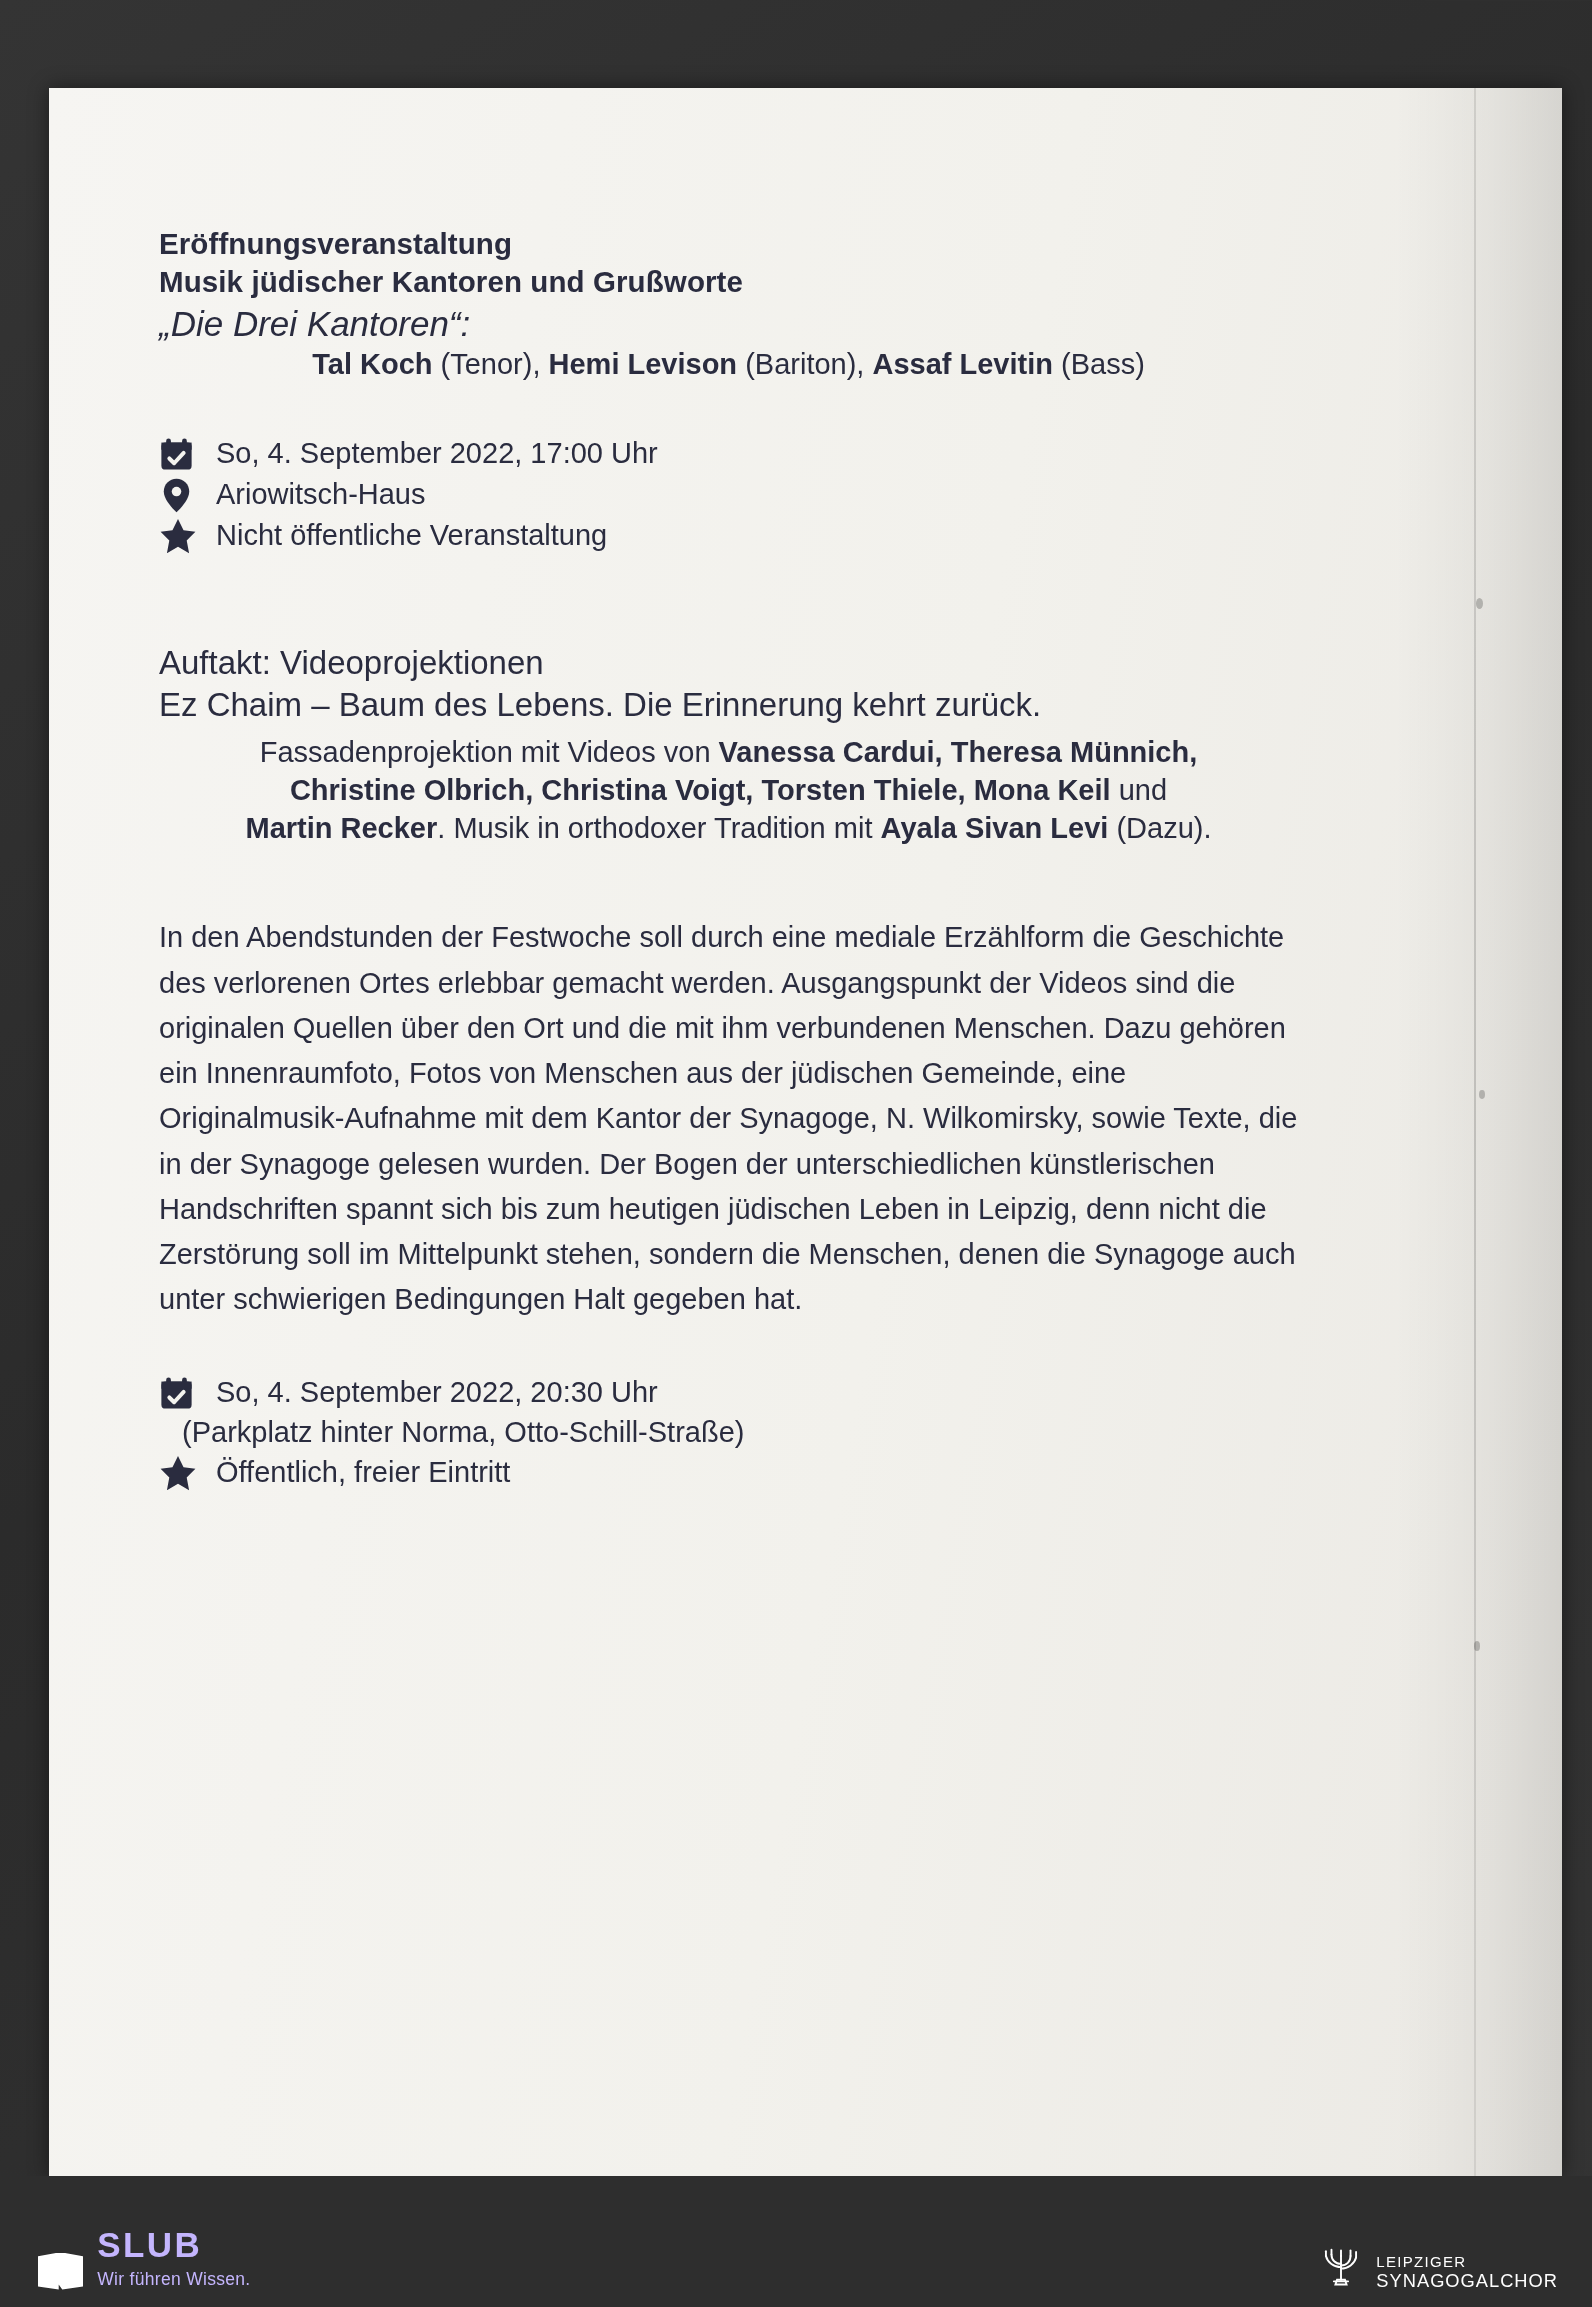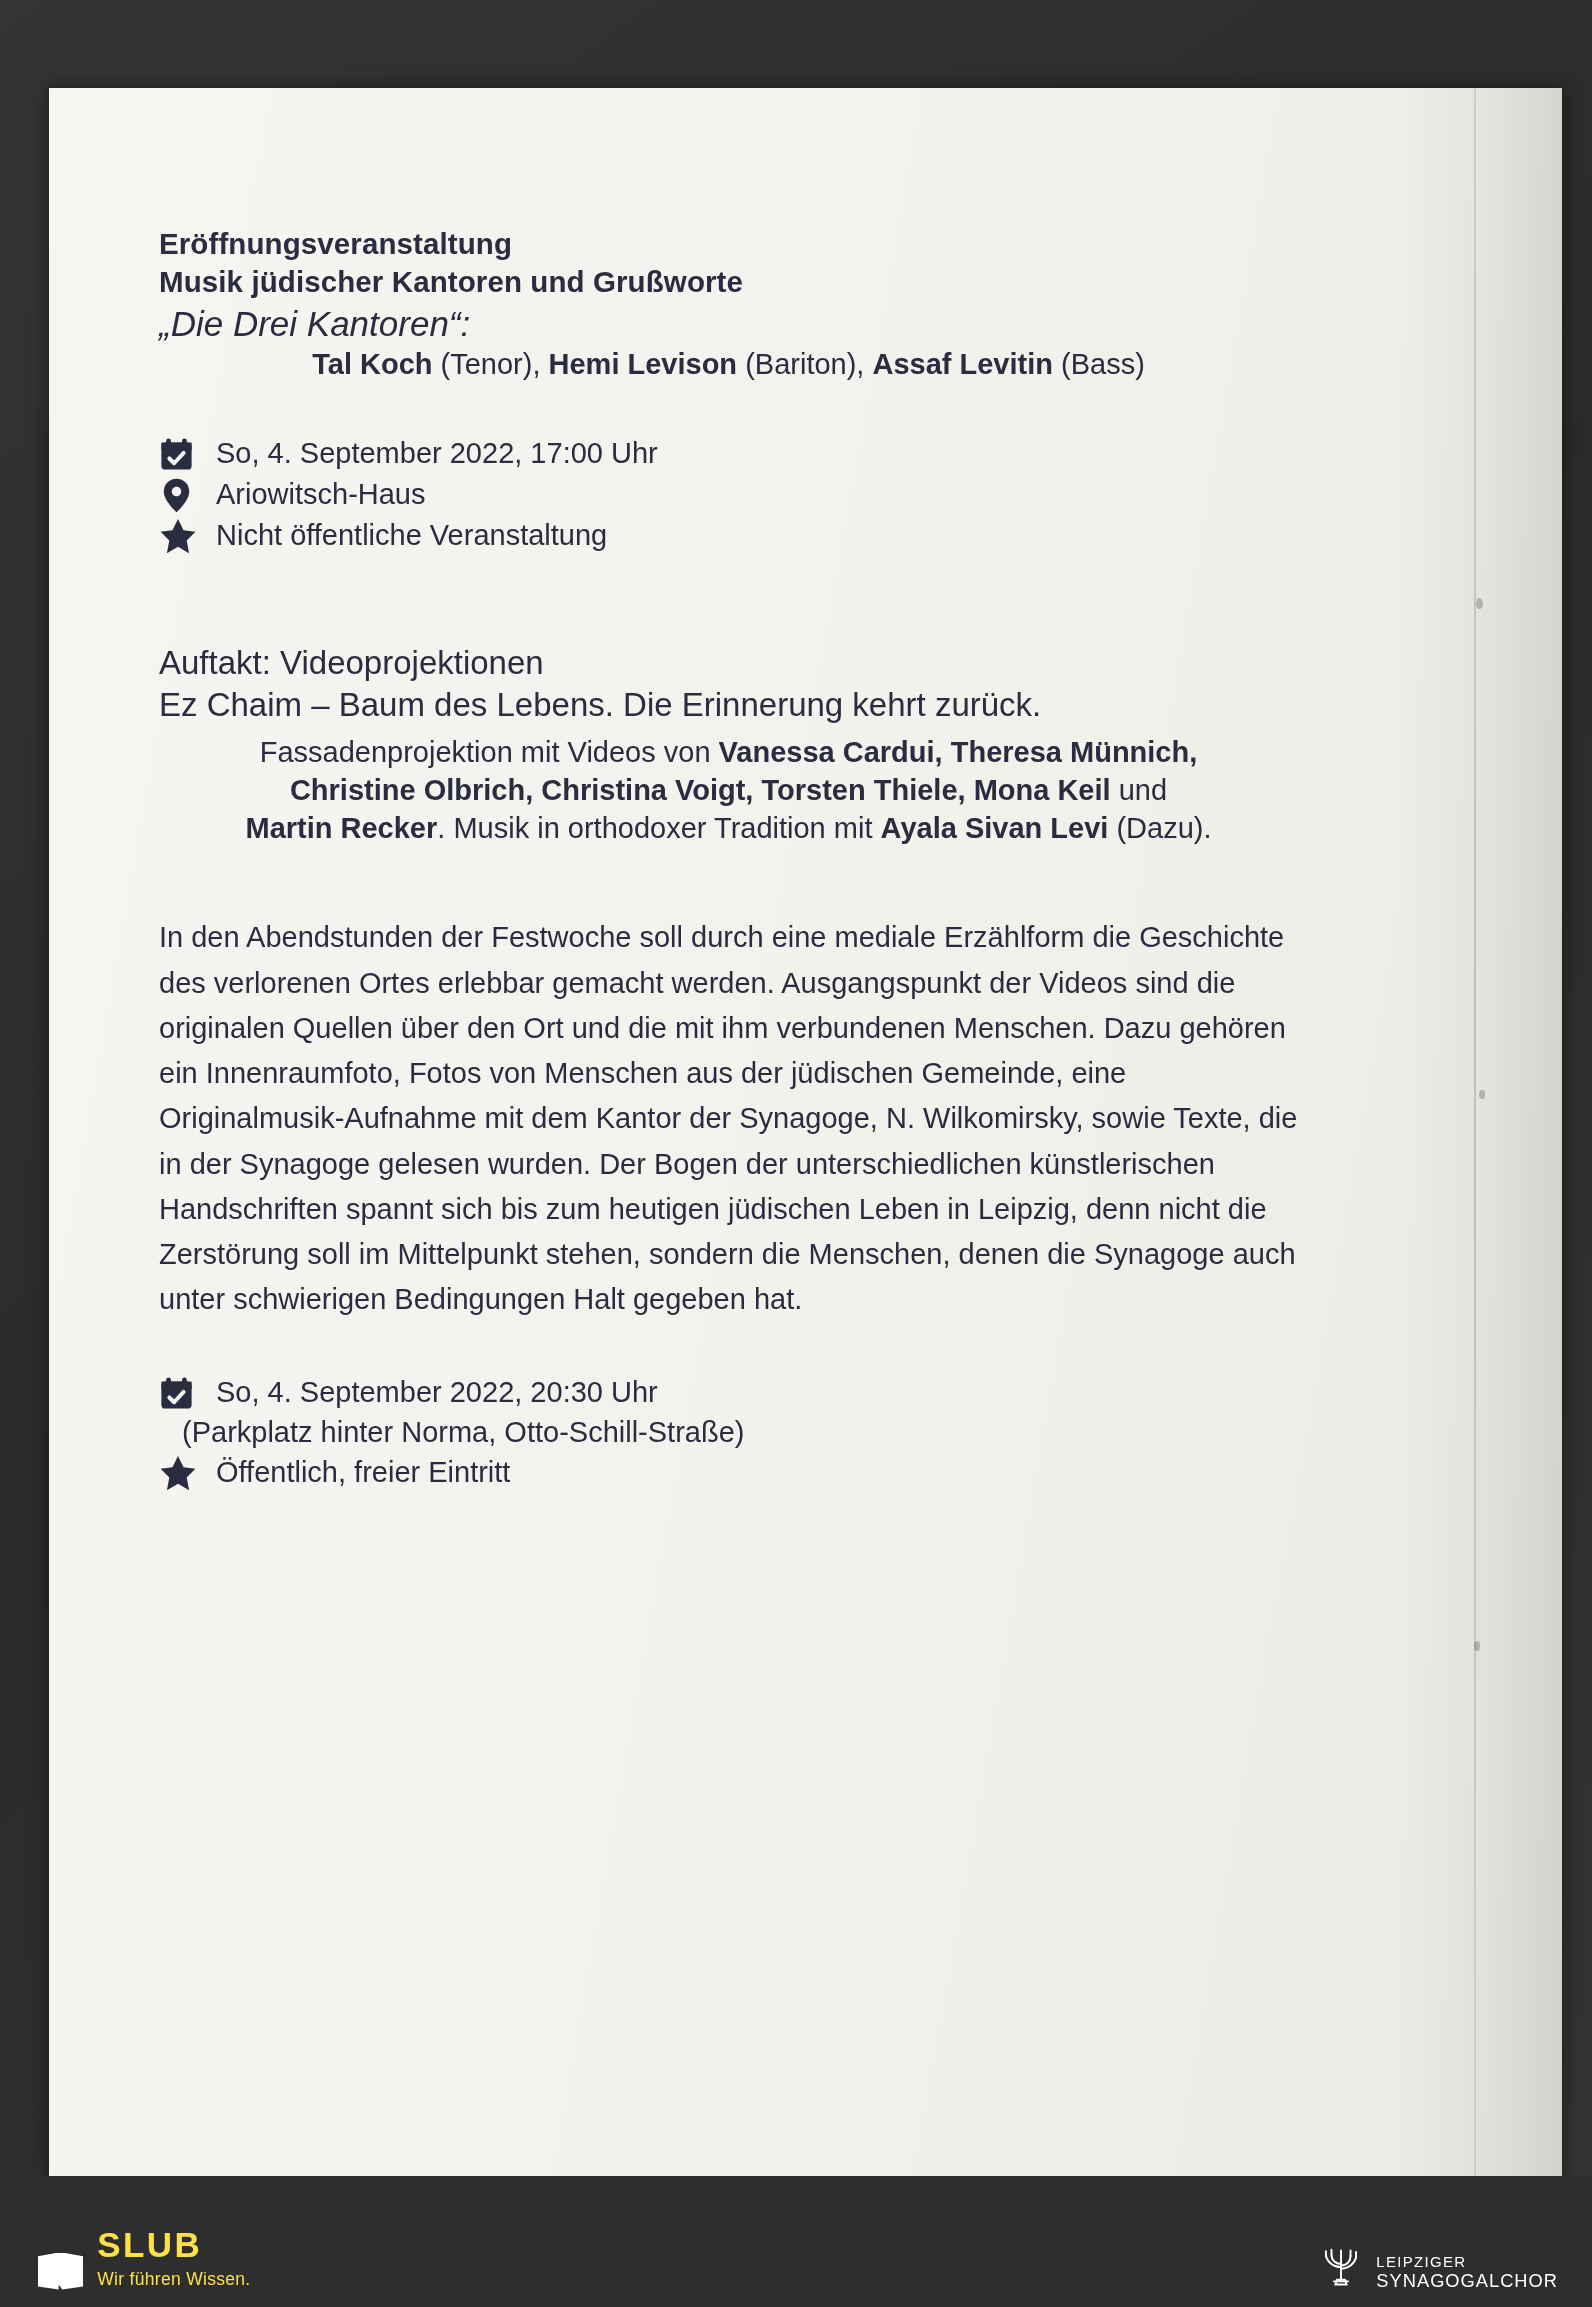--- a/index.html
+++ b/index.html
@@ -156,21 +156,21 @@
     display: flex;
     align-items: flex-end;
     gap: 14.3px;
   }
   .slub-book {
     width: 45px;
     height: 37px;
     background: #ffffff;
     clip-path: polygon(0 10%, 46% 0, 46% 100%, 0 92%, 0 10%, 54% 0, 100% 10%, 100% 92%, 54% 100%);
   }
-  .slub-words { color: #fde047; }
+  .slub-words { color: #c4b5fd; }
   .slub-name {
     font-size: 35px;
     font-weight: 700;
     letter-spacing: 2.4px;
     line-height: 1;
   }
   .slub-tag {
     font-size: 17.5px;
     font-weight: 400;
     letter-spacing: 0.3px;

